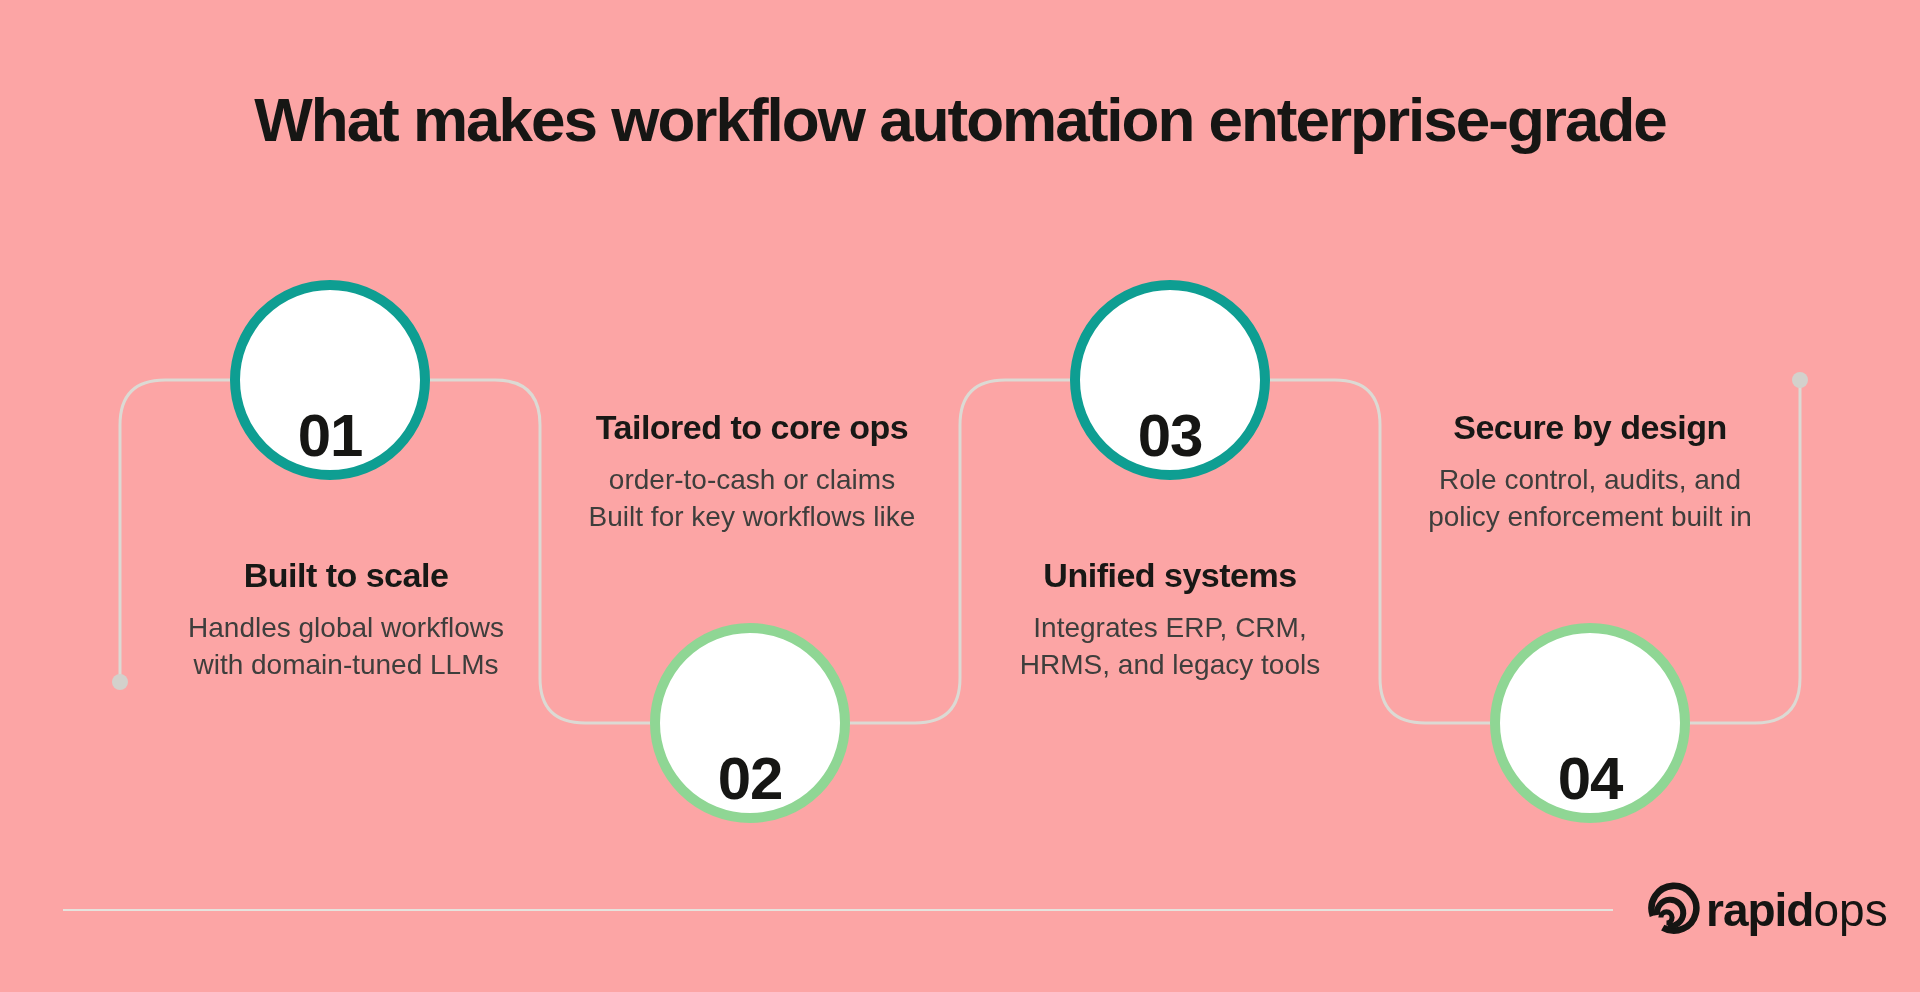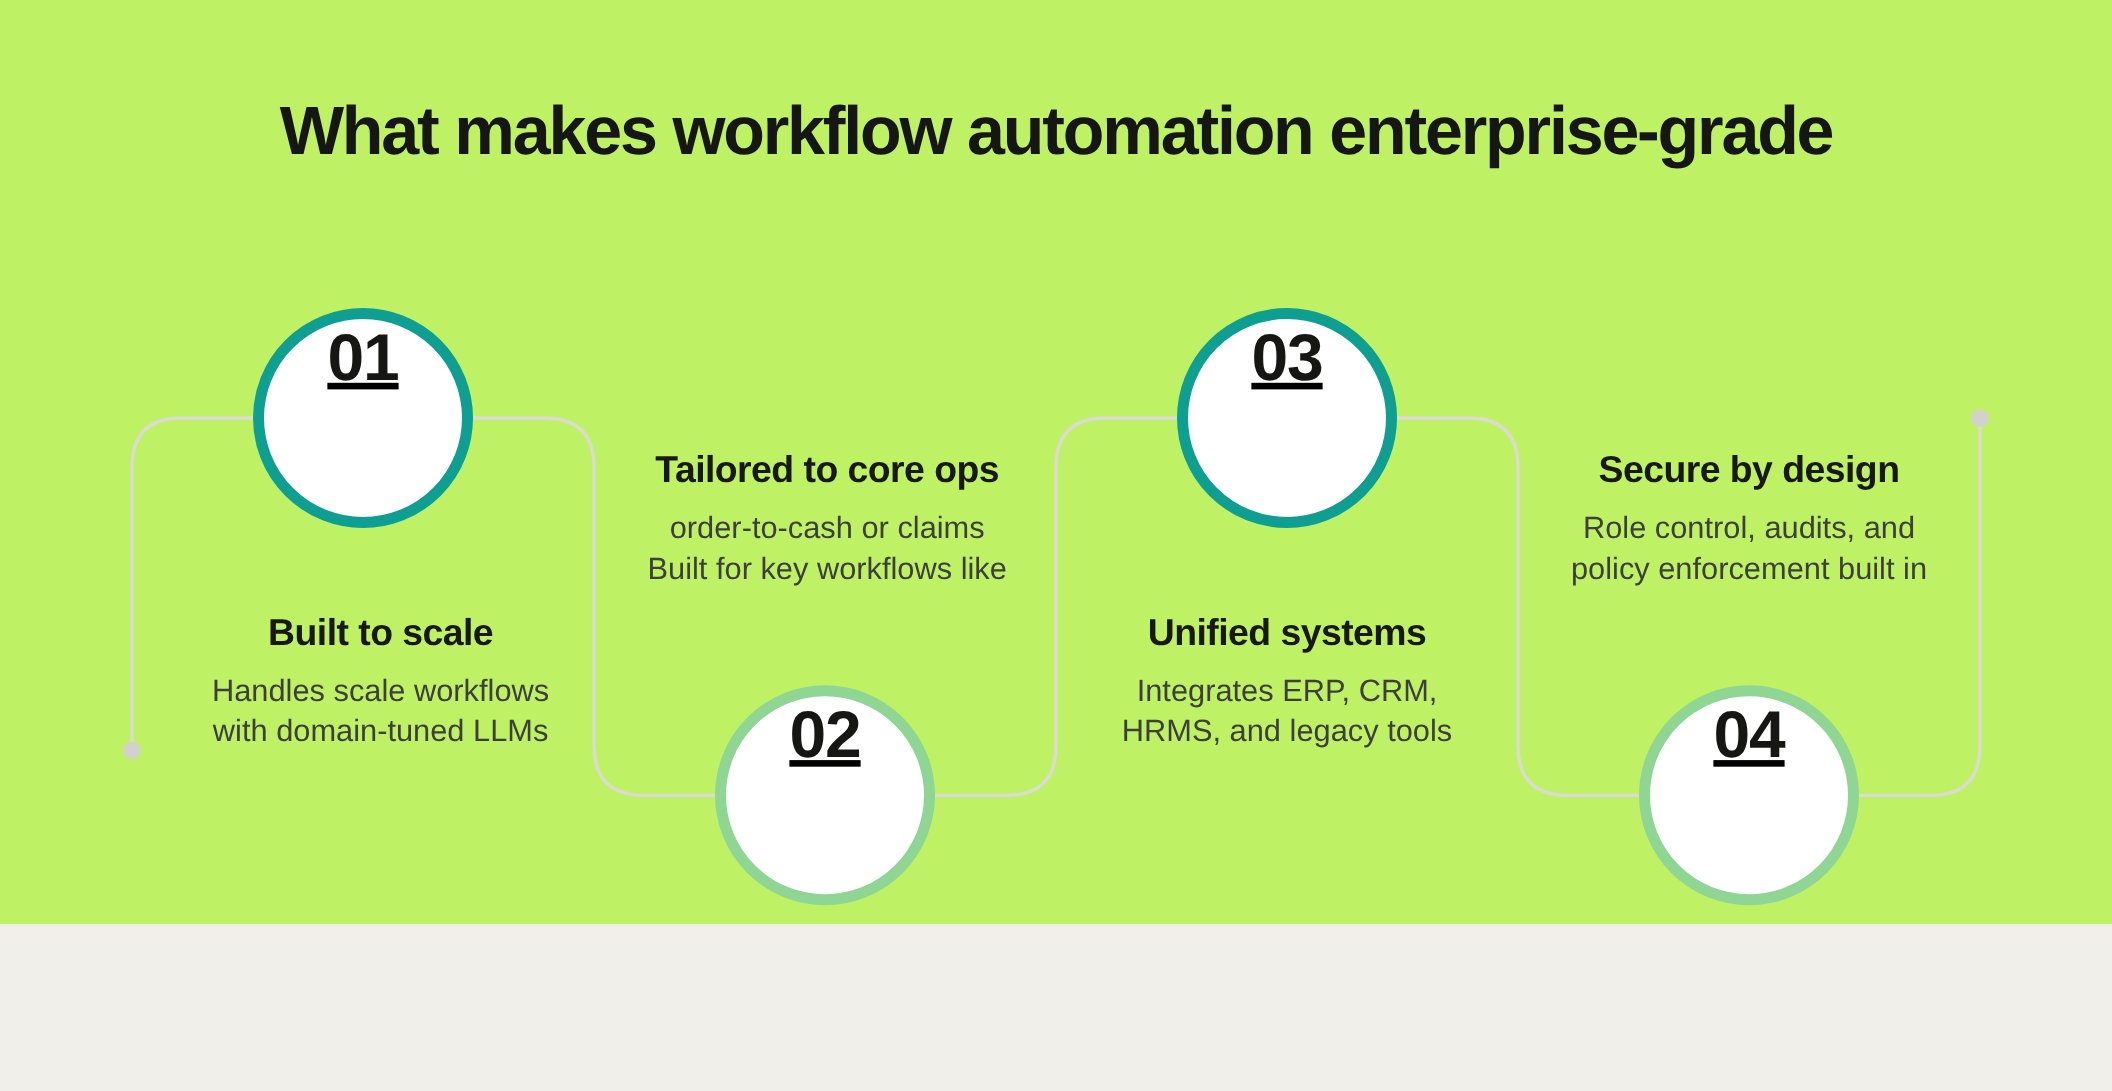--- a/index.html
+++ b/index.html
@@ -4,22 +4,22 @@
 <style>
   html, body {
     margin: 0;
     padding: 0;
     background: #f1efe9;
     font-family: "Liberation Sans", sans-serif;
   }
   .canvas {
     position: relative;
     width: 1920px;
-    height: 840px;
-    background: #bef264;
+    height: 992px;
+    background: #fca5a5;
     overflow: hidden;
   }
   .page-title {
     position: absolute;
     top: 84px;
     left: 0;
     width: 100%;
     margin: 0;
     text-align: center;
     font-size: 62px;
@@ -39,24 +39,23 @@
   }
   .circle {
     position: absolute;
     width: 200px;
     height: 200px;
     box-sizing: border-box;
     border-radius: 50%;
     background: #ffffff;
     border: 10px solid #7f1d1d;
     display: flex;
-    align-items: flex-start;
+    align-items: flex-end;
     justify-content: center;
     z-index: 2;
-    text-decoration: underline;
   }
   .circle.teal  { border-color: #0e9e92; }
   .circle.green { border-color: #8fd694; }
   .circle .num {
     font-size: 60px;
     font-weight: 600;
     letter-spacing: -1px;
     color: #161614;
   }
   .pos-c1 { left: 230px;  top: 280px; }
@@ -130,21 +129,21 @@
     <circle cx="120" cy="682" r="8" fill="#d3d1cc"></circle>
     <circle cx="1800" cy="380" r="8" fill="#d3d1cc"></circle>
   </svg>
 
   <div class="circle teal pos-c1">
     <span class="num">01</span>
   </div>
   <div class="textblock pos-t1">
     <div class="step-title">Built to scale</div>
     <div class="step-desc">
-      <span class="line">Handles scale workflows</span>
+      <span class="line">Handles global workflows</span>
       <span class="line">with domain-tuned LLMs</span>
     </div>
   </div>
 
   <div class="circle green pos-c2">
     <span class="num">02</span>
   </div>
   <div class="textblock pos-t2">
     <div class="step-title">Tailored to core ops</div>
     <div class="step-desc">

